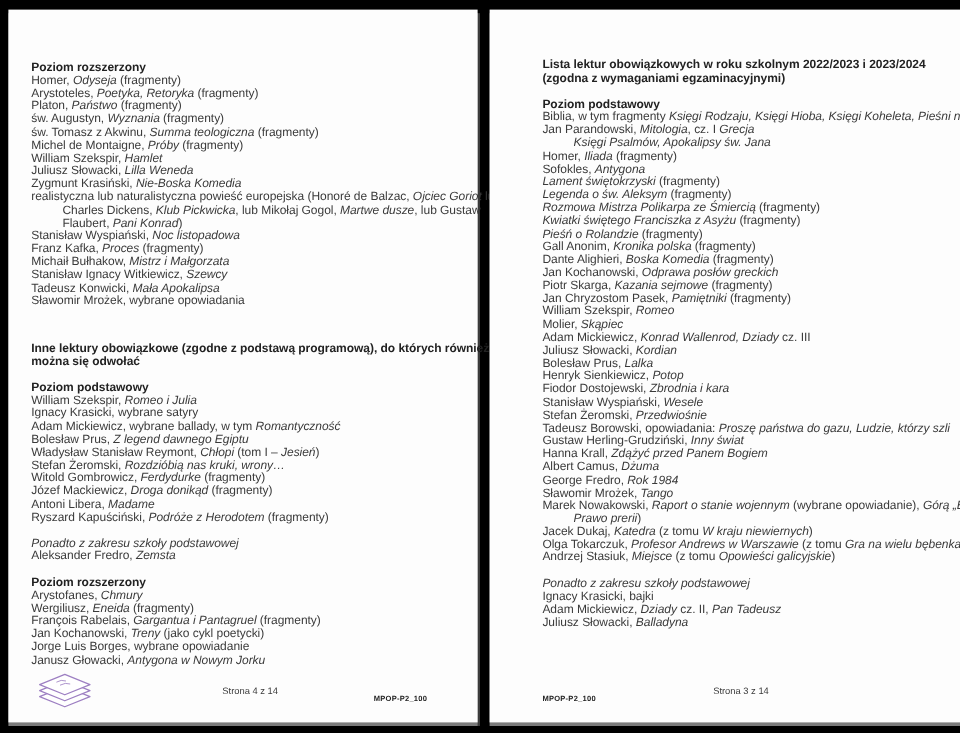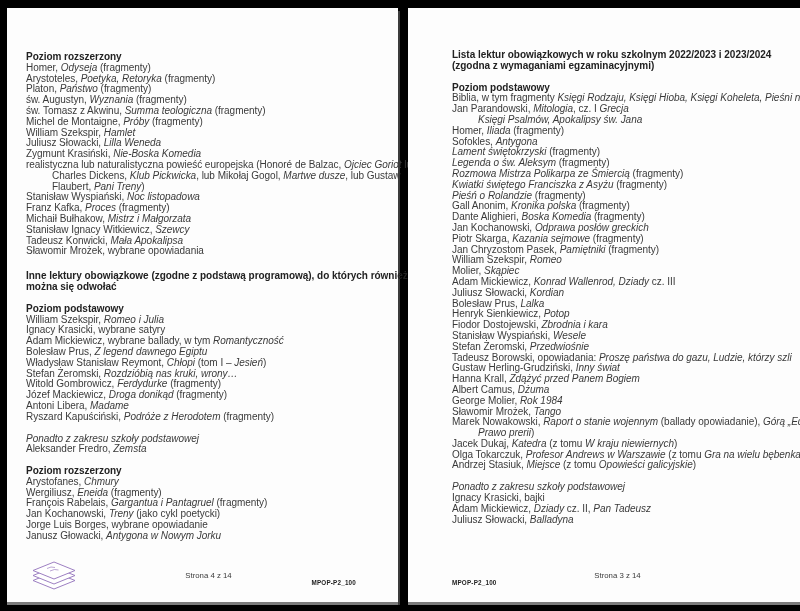--- a/index.html
+++ b/index.html
@@ -18,21 +18,21 @@
   #page-right{left:408px;width:388px;padding-left:19px;}
   .content{
     position:absolute;color:var(--text,#3a3a3a);
     font-size:10px;letter-spacing:-0.03px;
   }
   #page-left .content{left:19px;top:44px;right:3px;}
   #page-right .content{left:44px;top:42px;right:2px;}
   .line{white-space:nowrap;height:10.8px;line-height:10.8px;}
   .line.ind{padding-left:26px;}
   .line.gap1{margin-top:11px;}
-  .line.gap2{margin-top:14px;}
+  .line.gap2{margin-top:29px;}
   .seg-n{font-style:normal;}
   .seg-i{font-style:italic;}
   .seg-b{font-weight:bold;color:var(--heading,#222222);}
   .footer-label{
     position:absolute;left:12px;right:0;bottom:22px;text-align:center;
     font-size:7.8px;color:var(--text,#3a3a3a);
   }
   .footer-code{
     position:absolute;bottom:16px;font-size:6.3px;font-weight:bold;
     color:var(--heading,#333);letter-spacing:0.2px;
@@ -55,21 +55,21 @@
         <div class="line"><span class="seg-n">Arystoteles, </span><span class="seg-i">Poetyka, Retoryka</span><span class="seg-n"> (fragmenty)</span></div>
         <div class="line"><span class="seg-n">Platon, </span><span class="seg-i">Państwo</span><span class="seg-n"> (fragmenty)</span></div>
         <div class="line"><span class="seg-n">św. Augustyn, </span><span class="seg-i">Wyznania</span><span class="seg-n"> (fragmenty)</span></div>
         <div class="line"><span class="seg-n">św. Tomasz z Akwinu, </span><span class="seg-i">Summa teologiczna</span><span class="seg-n"> (fragmenty)</span></div>
         <div class="line"><span class="seg-n">Michel de Montaigne, </span><span class="seg-i">Próby</span><span class="seg-n"> (fragmenty)</span></div>
         <div class="line"><span class="seg-n">William Szekspir, </span><span class="seg-i">Hamlet</span></div>
         <div class="line"><span class="seg-n">Juliusz Słowacki, </span><span class="seg-i">Lilla Weneda</span></div>
         <div class="line"><span class="seg-n">Zygmunt Krasiński, </span><span class="seg-i">Nie-Boska Komedia</span></div>
         <div class="line"><span class="seg-n">realistyczna lub naturalistyczna powieść europejska (Honoré de Balzac, </span><span class="seg-i">Ojciec Goriot</span><span class="seg-n"> lub</span></div>
         <div class="line ind"><span class="seg-n">Charles Dickens, </span><span class="seg-i">Klub Pickwicka</span><span class="seg-n">, lub Mikołaj Gogol, </span><span class="seg-i">Martwe dusze</span><span class="seg-n">, lub Gustaw</span></div>
-        <div class="line ind"><span class="seg-n">Flaubert, </span><span class="seg-i">Pani Treny</span><span class="seg-n">)</span></div>
+        <div class="line ind"><span class="seg-n">Flaubert, </span><span class="seg-i">Pani Konrad</span><span class="seg-n">)</span></div>
         <div class="line"><span class="seg-n">Stanisław Wyspiański, </span><span class="seg-i">Noc listopadowa</span></div>
         <div class="line"><span class="seg-n">Franz Kafka, </span><span class="seg-i">Proces</span><span class="seg-n"> (fragmenty)</span></div>
         <div class="line"><span class="seg-n">Michaił Bułhakow, </span><span class="seg-i">Mistrz i Małgorzata</span></div>
         <div class="line"><span class="seg-n">Stanisław Ignacy Witkiewicz, </span><span class="seg-i">Szewcy</span></div>
         <div class="line"><span class="seg-n">Tadeusz Konwicki, </span><span class="seg-i">Mała Apokalipsa</span></div>
         <div class="line"><span class="seg-n">Sławomir Mrożek, wybrane opowiadania</span></div>
         <div class="line gap2"><span class="seg-b">Inne lektury obowiązkowe (zgodne z podstawą programową), do których również</span></div>
         <div class="line"><span class="seg-b">można się odwołać</span></div>
         <div class="line gap1"><span class="seg-b">Poziom podstawowy</span></div>
         <div class="line"><span class="seg-n">William Szekspir, </span><span class="seg-i">Romeo i Julia</span></div>
@@ -129,23 +129,23 @@
         <div class="line"><span class="seg-n">Juliusz Słowacki, </span><span class="seg-i">Kordian</span></div>
         <div class="line"><span class="seg-n">Bolesław Prus, </span><span class="seg-i">Lalka</span></div>
         <div class="line"><span class="seg-n">Henryk Sienkiewicz, </span><span class="seg-i">Potop</span></div>
         <div class="line"><span class="seg-n">Fiodor Dostojewski, </span><span class="seg-i">Zbrodnia i kara</span></div>
         <div class="line"><span class="seg-n">Stanisław Wyspiański, </span><span class="seg-i">Wesele</span></div>
         <div class="line"><span class="seg-n">Stefan Żeromski, </span><span class="seg-i">Przedwiośnie</span></div>
         <div class="line"><span class="seg-n">Tadeusz Borowski, opowiadania: </span><span class="seg-i">Proszę państwa do gazu, Ludzie, którzy szli</span></div>
         <div class="line"><span class="seg-n">Gustaw Herling-Grudziński, </span><span class="seg-i">Inny świat</span></div>
         <div class="line"><span class="seg-n">Hanna Krall, </span><span class="seg-i">Zdążyć przed Panem Bogiem</span></div>
         <div class="line"><span class="seg-n">Albert Camus, </span><span class="seg-i">Dżuma</span></div>
-        <div class="line"><span class="seg-n">George Molier, </span><span class="seg-i">Rok 1984</span></div>
+        <div class="line"><span class="seg-n">George Fredro, </span><span class="seg-i">Rok 1984</span></div>
         <div class="line"><span class="seg-n">Sławomir Mrożek, </span><span class="seg-i">Tango</span></div>
-        <div class="line"><span class="seg-n">Marek Nowakowski, </span><span class="seg-i">Raport o stanie wojennym</span><span class="seg-n"> (ballady opowiadanie), </span><span class="seg-i">Górą „Edek”</span><span class="seg-n"> (z tomu</span></div>
+        <div class="line"><span class="seg-n">Marek Nowakowski, </span><span class="seg-i">Raport o stanie wojennym</span><span class="seg-n"> (wybrane opowiadanie), </span><span class="seg-i">Górą „Edek”</span><span class="seg-n"> (z tomu</span></div>
         <div class="line ind"><span class="seg-i">Prawo prerii</span><span class="seg-n">)</span></div>
         <div class="line"><span class="seg-n">Jacek Dukaj, </span><span class="seg-i">Katedra</span><span class="seg-n"> (z tomu </span><span class="seg-i">W kraju niewiernych</span><span class="seg-n">)</span></div>
         <div class="line"><span class="seg-n">Olga Tokarczuk, </span><span class="seg-i">Profesor Andrews w Warszawie</span><span class="seg-n"> (z tomu </span><span class="seg-i">Gra na wielu bębenkach</span><span class="seg-n">)</span></div>
         <div class="line"><span class="seg-n">Andrzej Stasiuk, </span><span class="seg-i">Miejsce</span><span class="seg-n"> (z tomu </span><span class="seg-i">Opowieści galicyjskie</span><span class="seg-n">)</span></div>
         <div class="line gap1"><span class="seg-i">Ponadto z zakresu szkoły podstawowej</span></div>
         <div class="line"><span class="seg-n">Ignacy Krasicki, bajki</span></div>
         <div class="line"><span class="seg-n">Adam Mickiewicz, </span><span class="seg-i">Dziady</span><span class="seg-n"> cz. II, </span><span class="seg-i">Pan Tadeusz</span></div>
         <div class="line"><span class="seg-n">Juliusz Słowacki, </span><span class="seg-i">Balladyna</span></div>
       </div>
     <div class="footer-label">Strona 3 z 14</div>

